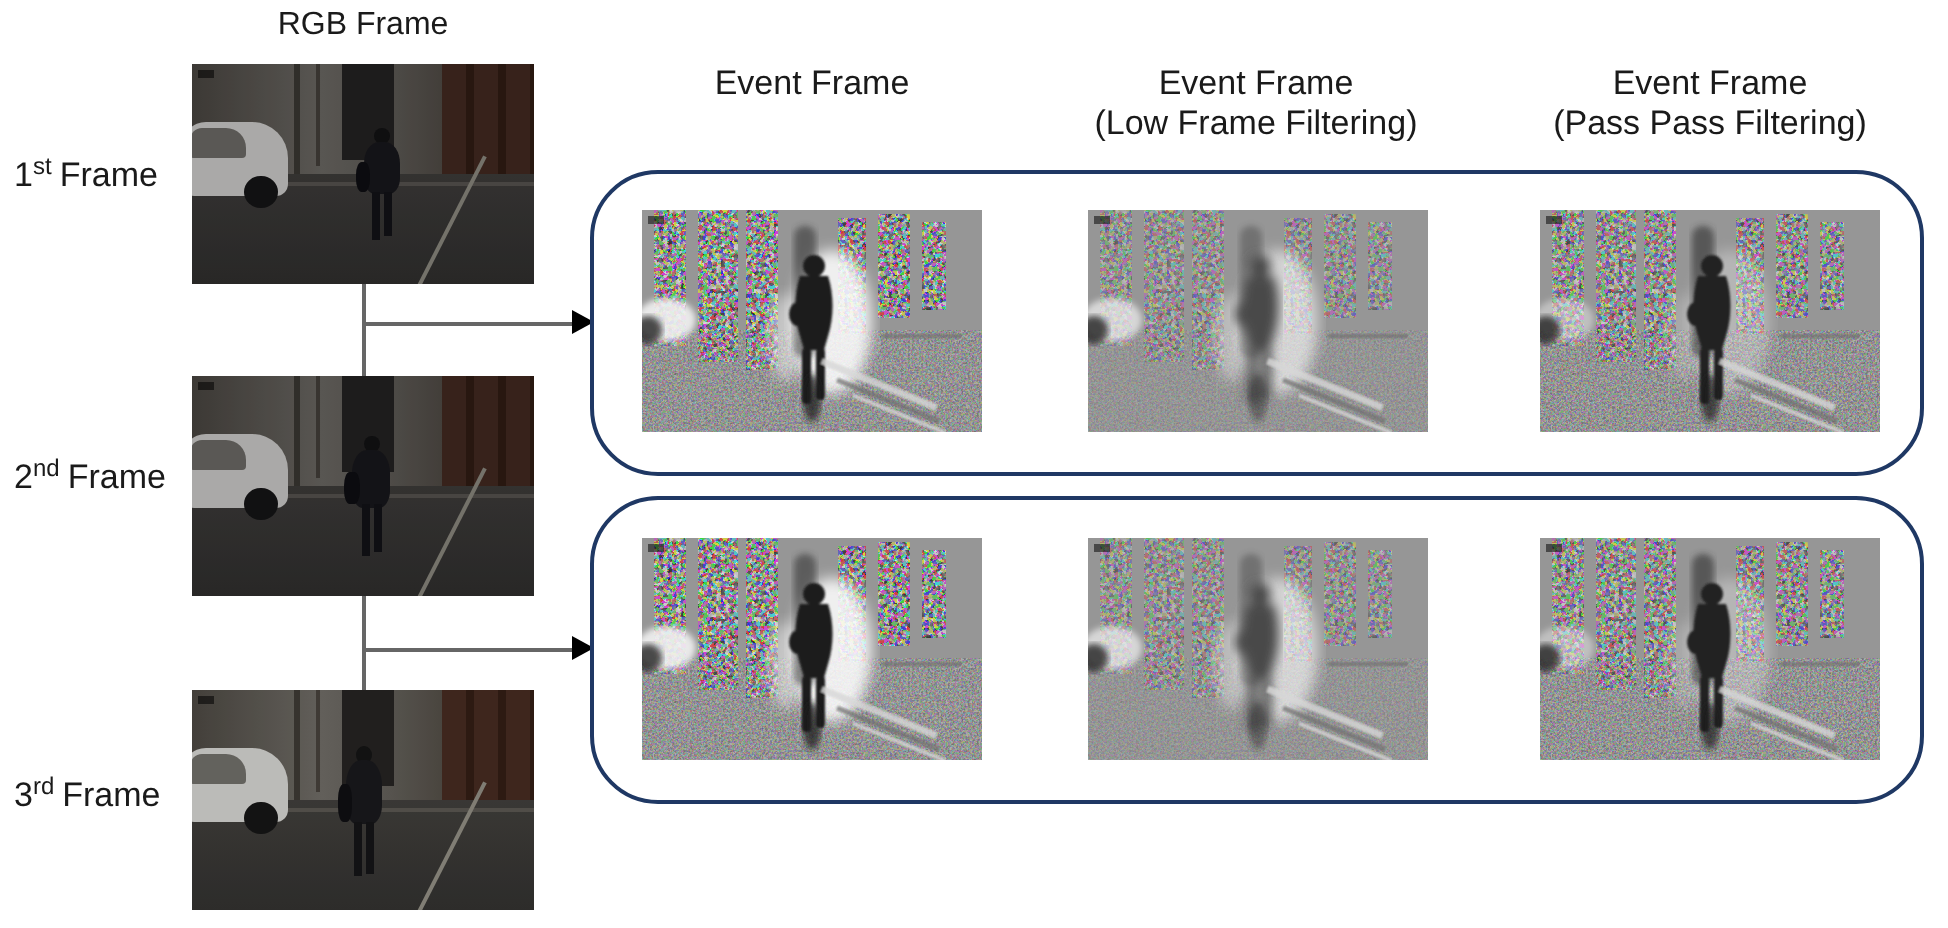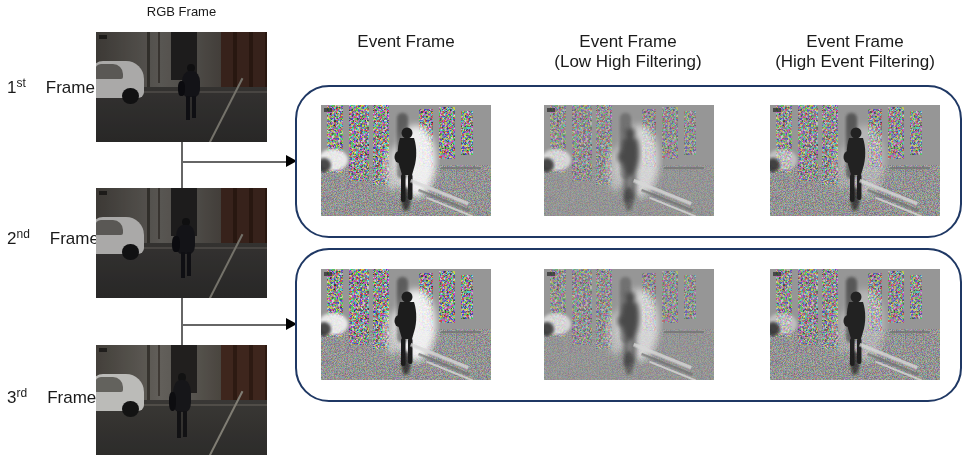--- a/index.html
+++ b/index.html
@@ -1,24 +1,24 @@
 <!DOCTYPE html>
 <html><head>
 <meta charset="utf-8">
 <style>
   html,body{margin:0;padding:0;background:#ffffff;}
   .canvas{
     position:relative;width:974px;height:464px;background:#ffffff;overflow:hidden;
     font-family:"Liberation Sans",sans-serif;color:#1a1a1a;
   }
   
-  .rgb-title{position:absolute;left:96px;top:4px;width:171px;text-align:center;font-size:13px;}
+  .rgb-title{position:absolute;left:96px;top:4px;width:171px;text-align:center;font-size:16px;}
   .frame-label{position:absolute;left:7px;font-size:17px;line-height:21px;white-space:nowrap;}
   .frame-label sup{font-size:12px;line-height:0;vertical-align:6px;}
-  .frame-label .w{margin-left:20px;}
+  .frame-label .w{margin-left:4px;}
   .lbl-1{top:77px;} .lbl-2{top:228px;} .lbl-3{top:387px;}
   .evt-header{position:absolute;top:32px;width:230px;text-align:center;font-size:17px;line-height:20px;}
   .hdr-1{left:291px;} .hdr-2{left:513px;} .hdr-3{left:740px;}
 
   
   .vline{position:absolute;left:181px;top:142px;width:1.5px;height:203px;background:#666666;z-index:0;}
   .hline{position:absolute;left:182px;width:104px;height:1.5px;background:#666666;z-index:0;}
   .hl-1{top:161px;} .hl-2{top:324px;}
   .ahead{position:absolute;left:286px;width:0;height:0;border-left:11px solid #000;
          border-top:6.5px solid transparent;border-bottom:6.5px solid transparent;z-index:0;}
@@ -120,25 +120,25 @@
     </defs>
   </svg>
 
   <div class="rgb-title">RGB Frame</div>
 
   <div class="evt-header hdr-1">
     <div>Event Frame</div>
   </div>
   <div class="evt-header hdr-2">
     <div>Event Frame</div>
-    <div>(Low High Filtering)</div>
+    <div>(Low Frame Filtering)</div>
   </div>
   <div class="evt-header hdr-3">
     <div>Event Frame</div>
-    <div>(High Event Filtering)</div>
+    <div>(Pass Pass Filtering)</div>
   </div>
 
   <div class="frame-label lbl-1"><span>1</span><sup>st</sup><span class="w">Frame</span></div>
   <div class="frame-label lbl-2"><span>2</span><sup>nd</sup><span class="w">Frame</span></div>
   <div class="frame-label lbl-3"><span>3</span><sup>rd</sup><span class="w">Frame</span></div>
 
   <div class="vline"></div>
   <div class="hline hl-1"></div>
   <div class="hline hl-2"></div>
   <div class="ahead ah-1"></div>

